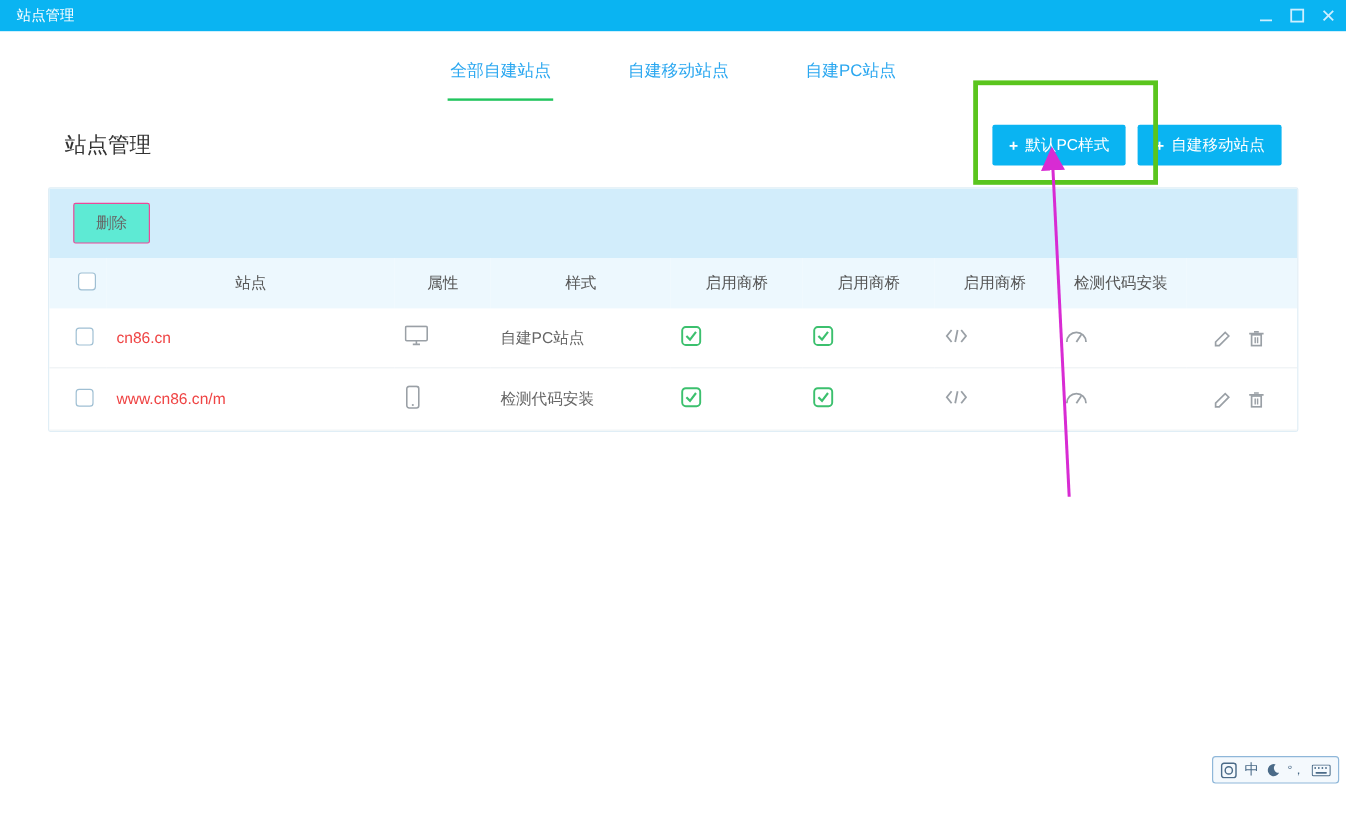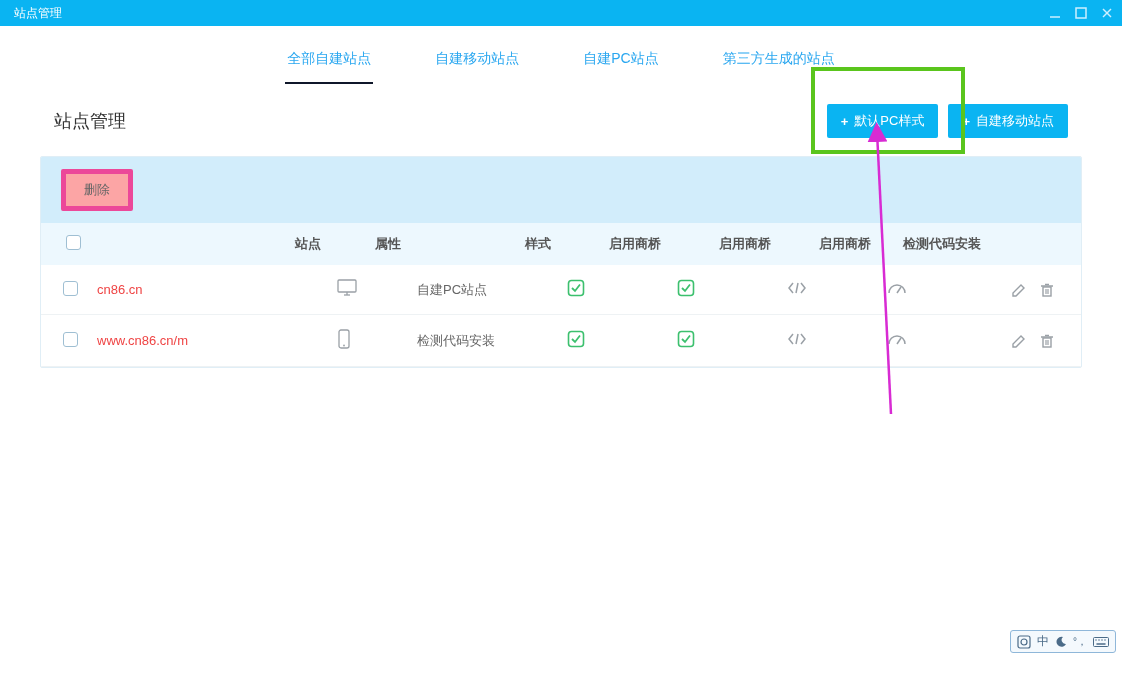--- a/index.html
+++ b/index.html
@@ -31,21 +31,21 @@
     justify-content: center;
     padding: 18px 0 0 0;
   }
   .tab {
     color: #2aa7f0;
     font-size: 14px;
     padding: 6px 2px 14px 2px;
     cursor: pointer;
     border-bottom: 2px solid transparent;
   }
-  .tab.active { border-bottom: 2px solid #0f172a; }
+  .tab.active { border-bottom: 2px solid #22c55e; }
   .content {
     padding: 0 40px 40px 40px;
   }
   .page-header {
     display: flex;
     align-items: center;
     justify-content: space-between;
     margin: 20px 14px 18px 14px;
   }
   .page-title { font-size: 18px; color: #333; font-weight: 400;}
@@ -66,33 +66,33 @@
   .panel {
     border: 1px solid #e0eef6;
     border-radius: 2px;
     overflow: hidden;
   }
   .toolbar {
     background: #d2edfb;
     padding: 12px 20px;
   }
   .btn-outline {
-    background: #fca5a5;
-    border: 5px solid #ec4899;
+    background: #5eead4;
+    border: 1px solid #ec4899;
     color: #666;
     padding: 7px 18px;
     border-radius: 2px;
     cursor: pointer;
     font-size: 13px;
   }
   table { width: 100%; border-collapse: collapse; }
   thead tr { background: #edf8fe; }
   th {
-    text-align: right;
-    font-weight: 700;
+    text-align: center;
+    font-weight: 400;
     color: #555;
     font-size: 13px;
     padding: 12px 8px;
   }
   td {
     padding: 14px 8px;
     border-bottom: 1px solid #eef2f4;
     color: #666;
     font-size: 13px;
     vertical-align: middle;
@@ -146,21 +146,20 @@
           <line x1="11" y1="3" x2="3" y2="11" stroke="#cdefff" stroke-width="1.5"></line>
         </svg>
     </span>
   </div>
 </div>
 
 <div class="tabs">
   <div class="tab active">全部自建站点</div>
   <div class="tab">自建移动站点</div>
   <div class="tab">自建PC站点</div>
-  <div class="tab">第三方生成的站点</div>
 </div>
 
 <div class="content">
 
   <div class="page-header">
     <div class="page-title">站点管理</div>
     <div class="btn-row">
       <button class="btn">
         <span class="plus">+</span>
         <span>默认PC样式</span>

